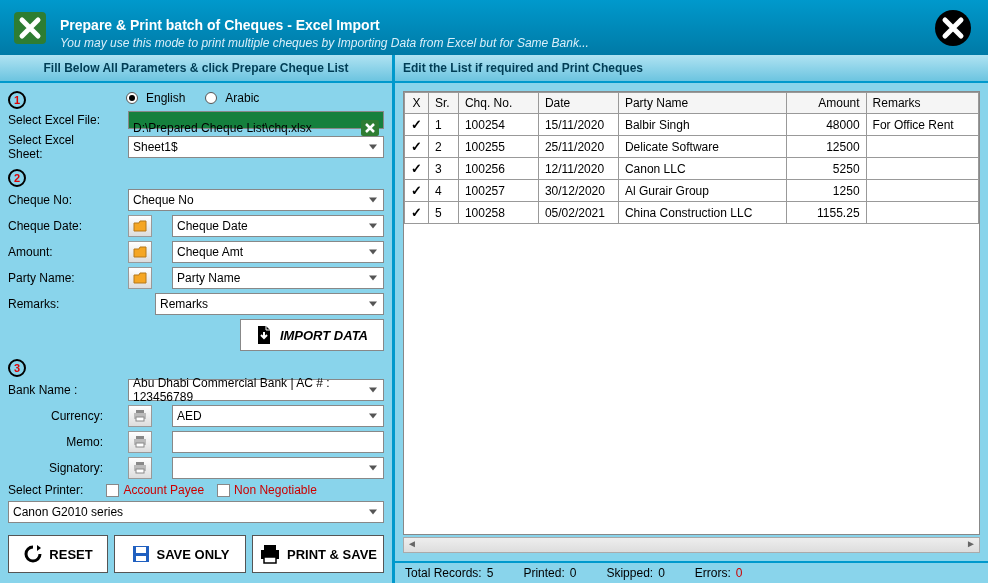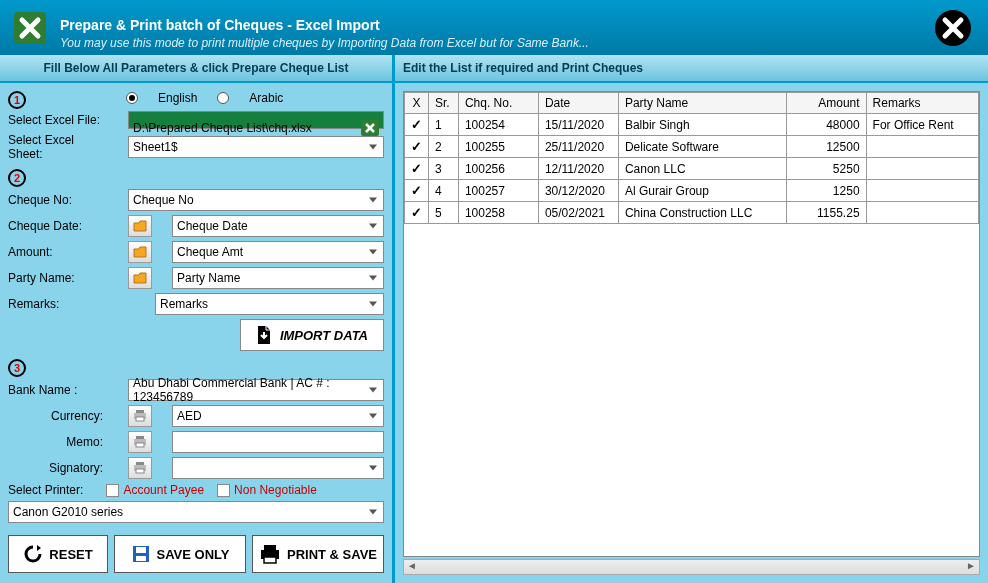--- a/index.html
+++ b/index.html
@@ -15,21 +15,21 @@
 .columns { display: flex; height: calc(100% - 55px); }
 .left-col { width: 395px; border-right: 3px solid #0099cc; display: flex; flex-direction: column; }
 .right-col { flex: 1; display: flex; flex-direction: column; }
 
 .col-header { background: linear-gradient(to bottom, #b0e3f2, #6cc4e0); height: 28px; display: flex; align-items: center; padding: 0 8px; font-weight: bold; font-size: 12px; color: #003d55; border-bottom: 2px solid #0099cc; }
 
 .left-body { padding: 8px 8px 4px 8px; flex: 1; font-size: 12px; }
 .section-num { display: inline-flex; width: 18px; height: 18px; border: 2px solid #000; border-radius: 50%; align-items: center; justify-content: center; font-weight: bold; color: #d00; font-size: 11px; margin-bottom: 2px; }
 
 .lang-row { display: flex; align-items: center; gap: 20px; margin-left: 100px; margin-bottom: 6px; }
-.radio-opt { display: flex; align-items: center; gap: 20px; cursor: pointer; }
+.radio-opt { display: flex; align-items: center; gap: 8px; cursor: pointer; }
 .radio-dot { width: 12px; height: 12px; border: 1px solid #555; border-radius: 50%; display: flex; align-items: center; justify-content: center; background:#fff;}
 .radio-dot.checked::after { content:''; width:6px; height:6px; background:#000; border-radius:50%; }
 
 .form-row { display: flex; align-items: center; margin-bottom: 4px; gap: 20px; }
 .form-label { width: 100px; font-size: 12px; text-align: left; }
 .form-label.right { text-align: right; padding-right: 5px; }
 
 .text-input { flex: 1; height: 22px; border: 1px solid #888; background: #fff; padding: 0 4px; font-size: 12px; }
 .select-input { flex: 1; height: 22px; border: 1px solid #888; background: #fff; padding: 0 4px; font-size: 12px; position: relative; display: flex; align-items: center; }
 .select-input::after { content:''; position:absolute; right:6px; top:50%; transform:translateY(-50%); border-left:4px solid transparent; border-right:4px solid transparent; border-top:5px solid #555; }
@@ -337,14 +337,20 @@
                 <td>05/02/2021</td>
                 <td>China Construction LLC</td>
                 <td class="amt">1155.25</td>
                 <td></td>
               </tr>
             </tbody>
         </table>
       </div>
       <div class="scroll-track"></div>
     </div>
+    <div class="status-bar">
+      <div class="status-item"><span class="lbl">Total Records:</span><span class="val">5</span></div>
+      <div class="status-item"><span class="lbl">Printed:</span><span class="val">0</span></div>
+      <div class="status-item"><span class="lbl">Skipped:</span><span class="val">0</span></div>
+      <div class="status-item errors"><span class="lbl">Errors:</span><span class="val">0</span></div>
+    </div>
   </div>
 </div>
 
 </body></html>

